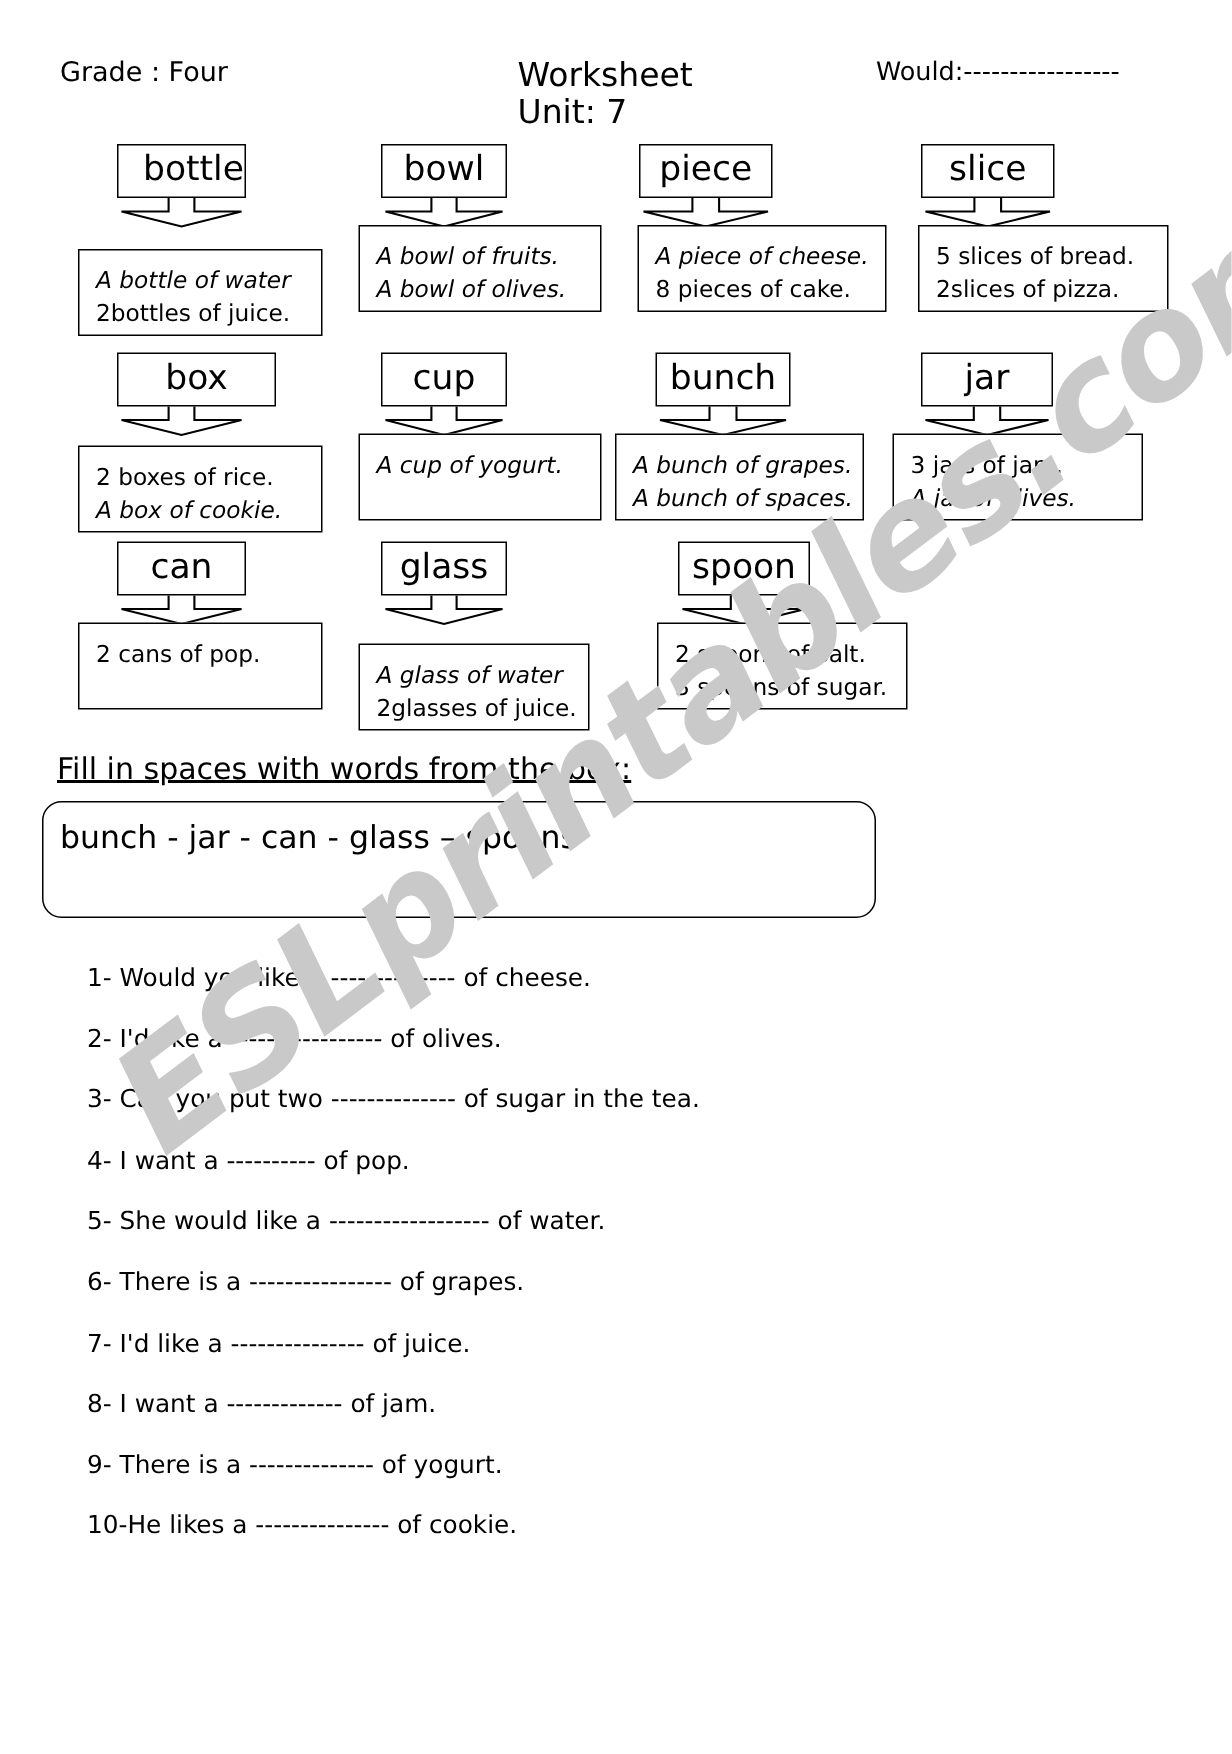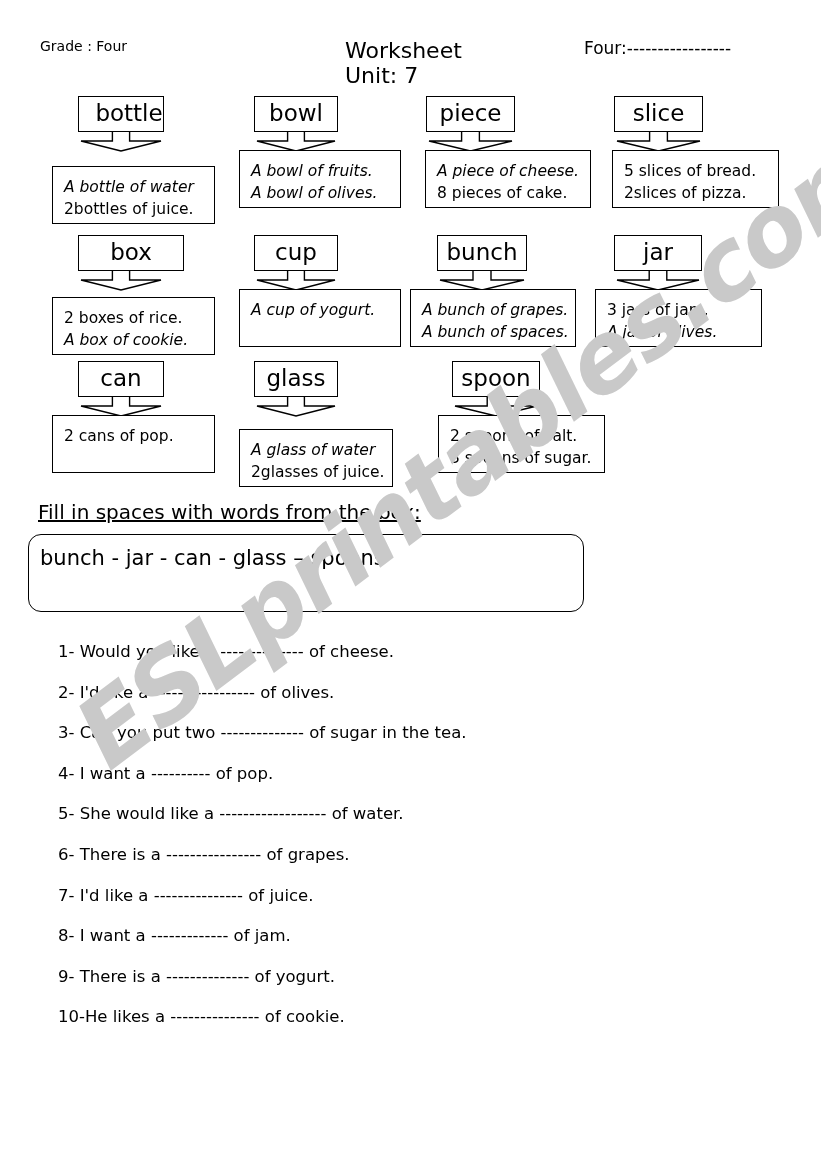--- a/index.html
+++ b/index.html
@@ -47,21 +47,21 @@
 
   
   #header {
     position: absolute;
     left: 0; top: 38px;
     width: 821px;
     height: 56px;
   }
   .hdr-grade {
     position: absolute; left: 40px; top: 0;
-    font-size: 14px;
+    font-size: 18px;
   }
   .hdr-mid {
     position: absolute; left: 345px; top: 0;
     font-size: 22px;
     line-height: 25px;
   }
   .hdr-name {
     position: absolute; left: 584px; top: 0;
     font-size: 17px;
     white-space: nowrap;
@@ -151,21 +151,21 @@
 <body>
 
 <div id="sheet">
 
   <div id="header">
     <div class="hdr-grade">Grade : Four</div>
     <div class="hdr-mid">
       <div>Worksheet</div>
       <div>Unit: 7</div>
     </div>
-    <div class="hdr-name">Four:-----------------</div>
+    <div class="hdr-name">Would:-----------------</div>
   </div>
 
   <div id="groups-layer">
       <div class="grp-row" style="top: 96px;">
         <div class="grp">
           <div class="word-box" style="left: 78px; top: 0px; width: 86px; padding-left: 16px;"><span>bottle</span></div>
           <svg class="arrow" width="86" height="22" viewBox="0 0 86 22" style="left: 78px; top: 35px;">
             <path d="M 34.4 0 L 34.4 10 L 3 10 L 43 20 L 83 10 L 51.6 10 L 51.6 0" fill="#ffffff" stroke="#000000" stroke-width="1.4"></path>
           </svg>
           <div class="ex-box" style="left: 52px; top: 70px; width: 163px; height: 58px;">

